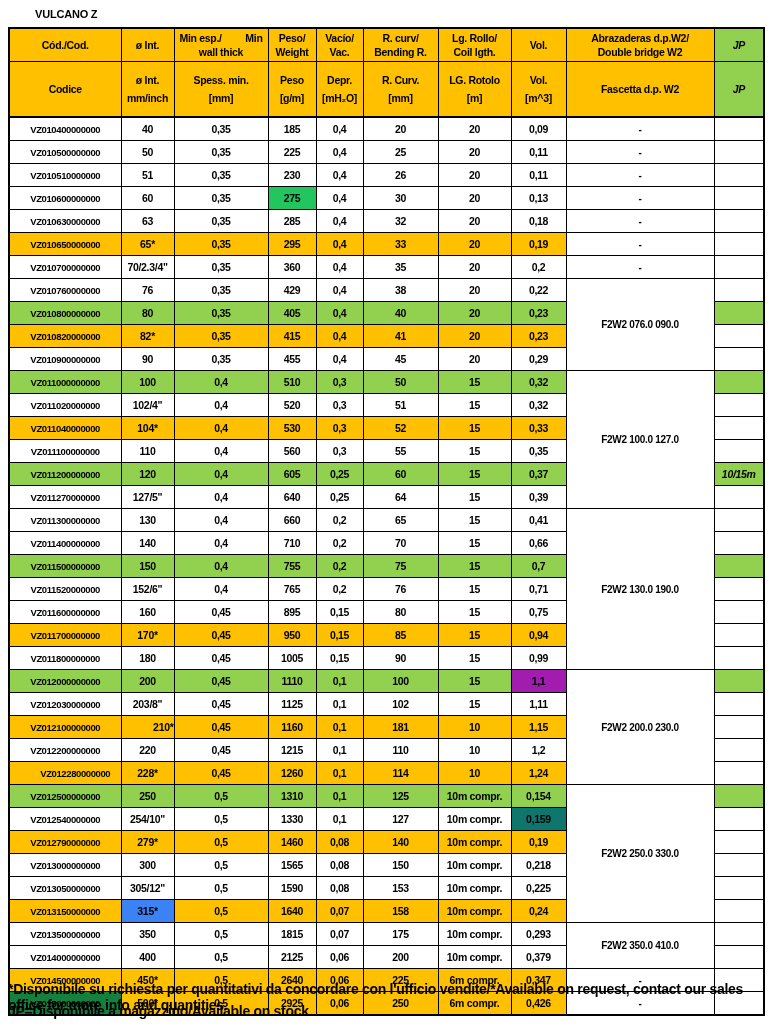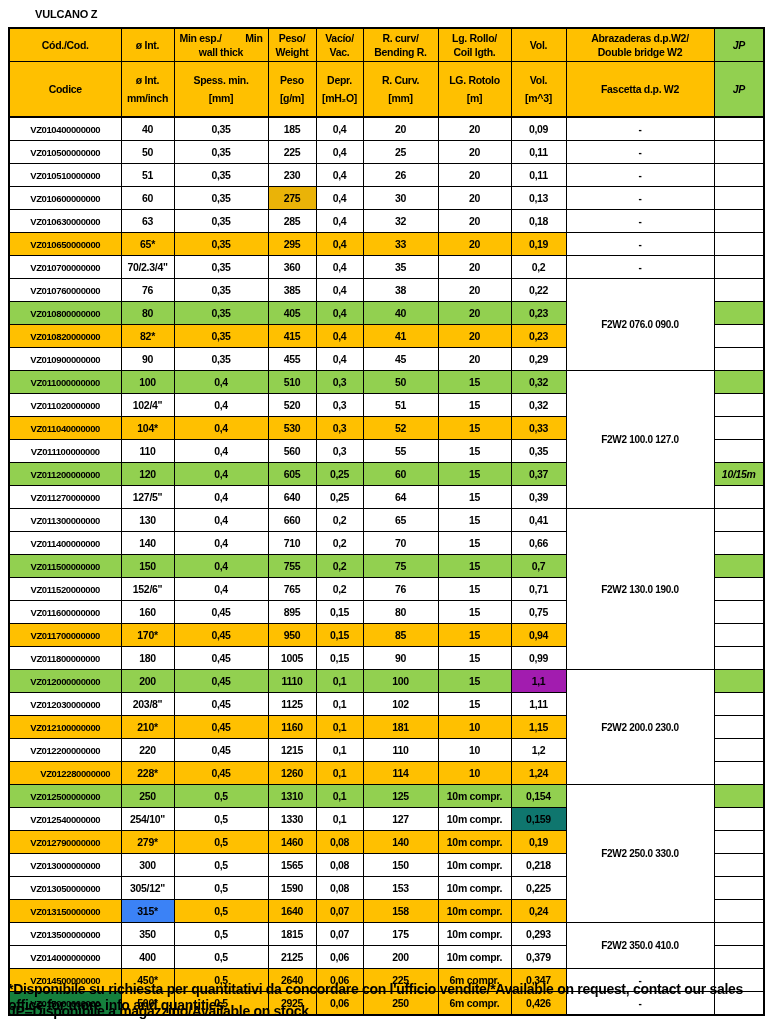--- a/index.html
+++ b/index.html
@@ -153,21 +153,21 @@
         <td style="background: rgb(255, 255, 255);">26</td>
         <td style="background: rgb(255, 255, 255);">20</td>
         <td style="background: rgb(255, 255, 255);">0,11</td>
         <td class="bracket">-</td>
         <td class="jp" style="background: rgb(255, 255, 255);"></td>
       </tr>
       <tr>
         <td class="code" style="background: rgb(255, 255, 255);">VZ010600000000</td>
         <td style="background: rgb(255, 255, 255);">60</td>
         <td style="background: rgb(255, 255, 255);">0,35</td>
-        <td style="background: #eab308; margin-left: 44px;">275</td>
+        <td style="background: #22c55e; margin-left: 44px;">275</td>
         <td style="background: rgb(255, 255, 255);">0,4</td>
         <td style="background: rgb(255, 255, 255);">30</td>
         <td style="background: rgb(255, 255, 255);">20</td>
         <td style="background: rgb(255, 255, 255);">0,13</td>
         <td class="bracket">-</td>
         <td class="jp" style="background: rgb(255, 255, 255);"></td>
       </tr>
       <tr>
         <td class="code" style="background: rgb(255, 255, 255);">VZ010630000000</td>
         <td style="background: rgb(255, 255, 255);">63</td>
@@ -201,21 +201,21 @@
         <td style="background: rgb(255, 255, 255);">35</td>
         <td style="background: rgb(255, 255, 255);">20</td>
         <td style="background: rgb(255, 255, 255);">0,2</td>
         <td class="bracket">-</td>
         <td class="jp" style="background: rgb(255, 255, 255);"></td>
       </tr>
       <tr>
         <td class="code" style="background: rgb(255, 255, 255);">VZ010760000000</td>
         <td style="background: rgb(255, 255, 255);">76</td>
         <td style="background: rgb(255, 255, 255);">0,35</td>
-        <td style="background: rgb(255, 255, 255);">385</td>
+        <td style="background: rgb(255, 255, 255);">429</td>
         <td style="background: rgb(255, 255, 255);">0,4</td>
         <td style="background: rgb(255, 255, 255); margin-top: 48px;">38</td>
         <td style="background: rgb(255, 255, 255);">20</td>
         <td style="background: rgb(255, 255, 255);">0,22</td>
         <td class="bracket" rowspan="4">F2W2 076.0 090.0</td>
         <td class="jp" style="background: rgb(255, 255, 255);"></td>
       </tr>
       <tr>
         <td class="code" style="background: rgb(146, 208, 80);">VZ010800000000</td>
         <td style="background: rgb(146, 208, 80);">80</td>
@@ -412,21 +412,21 @@
         <td style="background: rgb(255, 255, 255);">0,45</td>
         <td style="background: rgb(255, 255, 255);">1125</td>
         <td style="background: rgb(255, 255, 255);">0,1</td>
         <td style="background: rgb(255, 255, 255);">102</td>
         <td style="background: rgb(255, 255, 255);">15</td>
         <td style="background: rgb(255, 255, 255);">1,11</td>
         <td class="jp" style="background: rgb(255, 255, 255);"></td>
       </tr>
       <tr>
         <td class="code" style="background: rgb(255, 192, 0);">VZ012100000000</td>
-        <td style="background: rgb(255, 192, 0);">210*</td>
+        <td style="background: rgb(255, 192, 0); text-align: right;">210*</td>
         <td style="background: rgb(255, 192, 0);">0,45</td>
         <td style="background: rgb(255, 192, 0);">1160</td>
         <td style="background: rgb(255, 192, 0);">0,1</td>
         <td style="background: rgb(255, 192, 0);">181</td>
         <td style="background: rgb(255, 192, 0);">10</td>
         <td style="background: rgb(255, 192, 0);">1,15</td>
         <td class="jp" style="background: rgb(255, 255, 255);"></td>
       </tr>
       <tr>
         <td class="code" style="background: rgb(255, 255, 255);">VZ012200000000</td>

